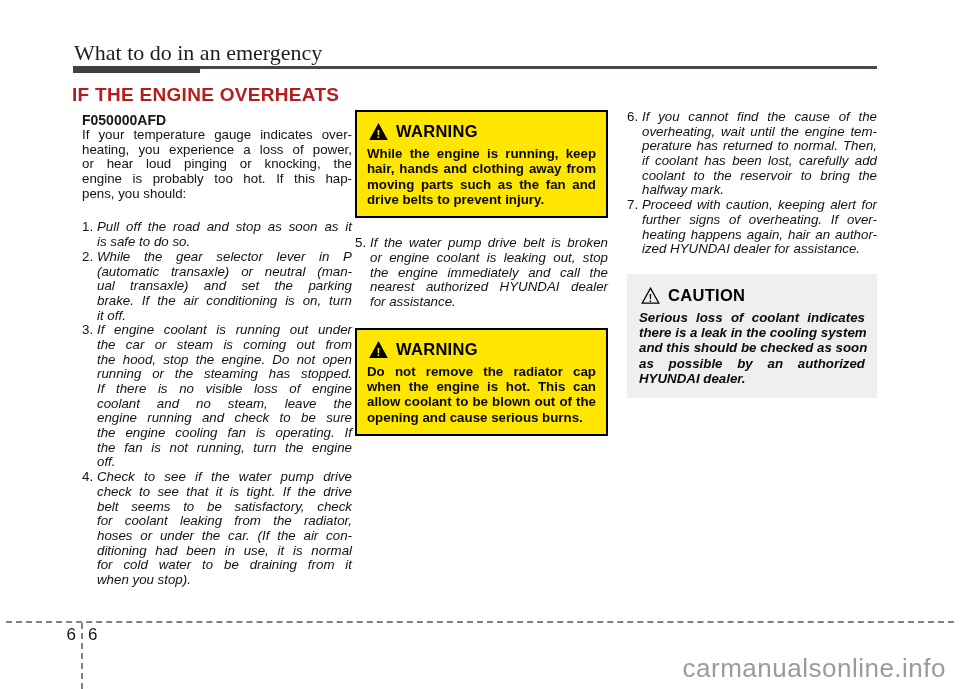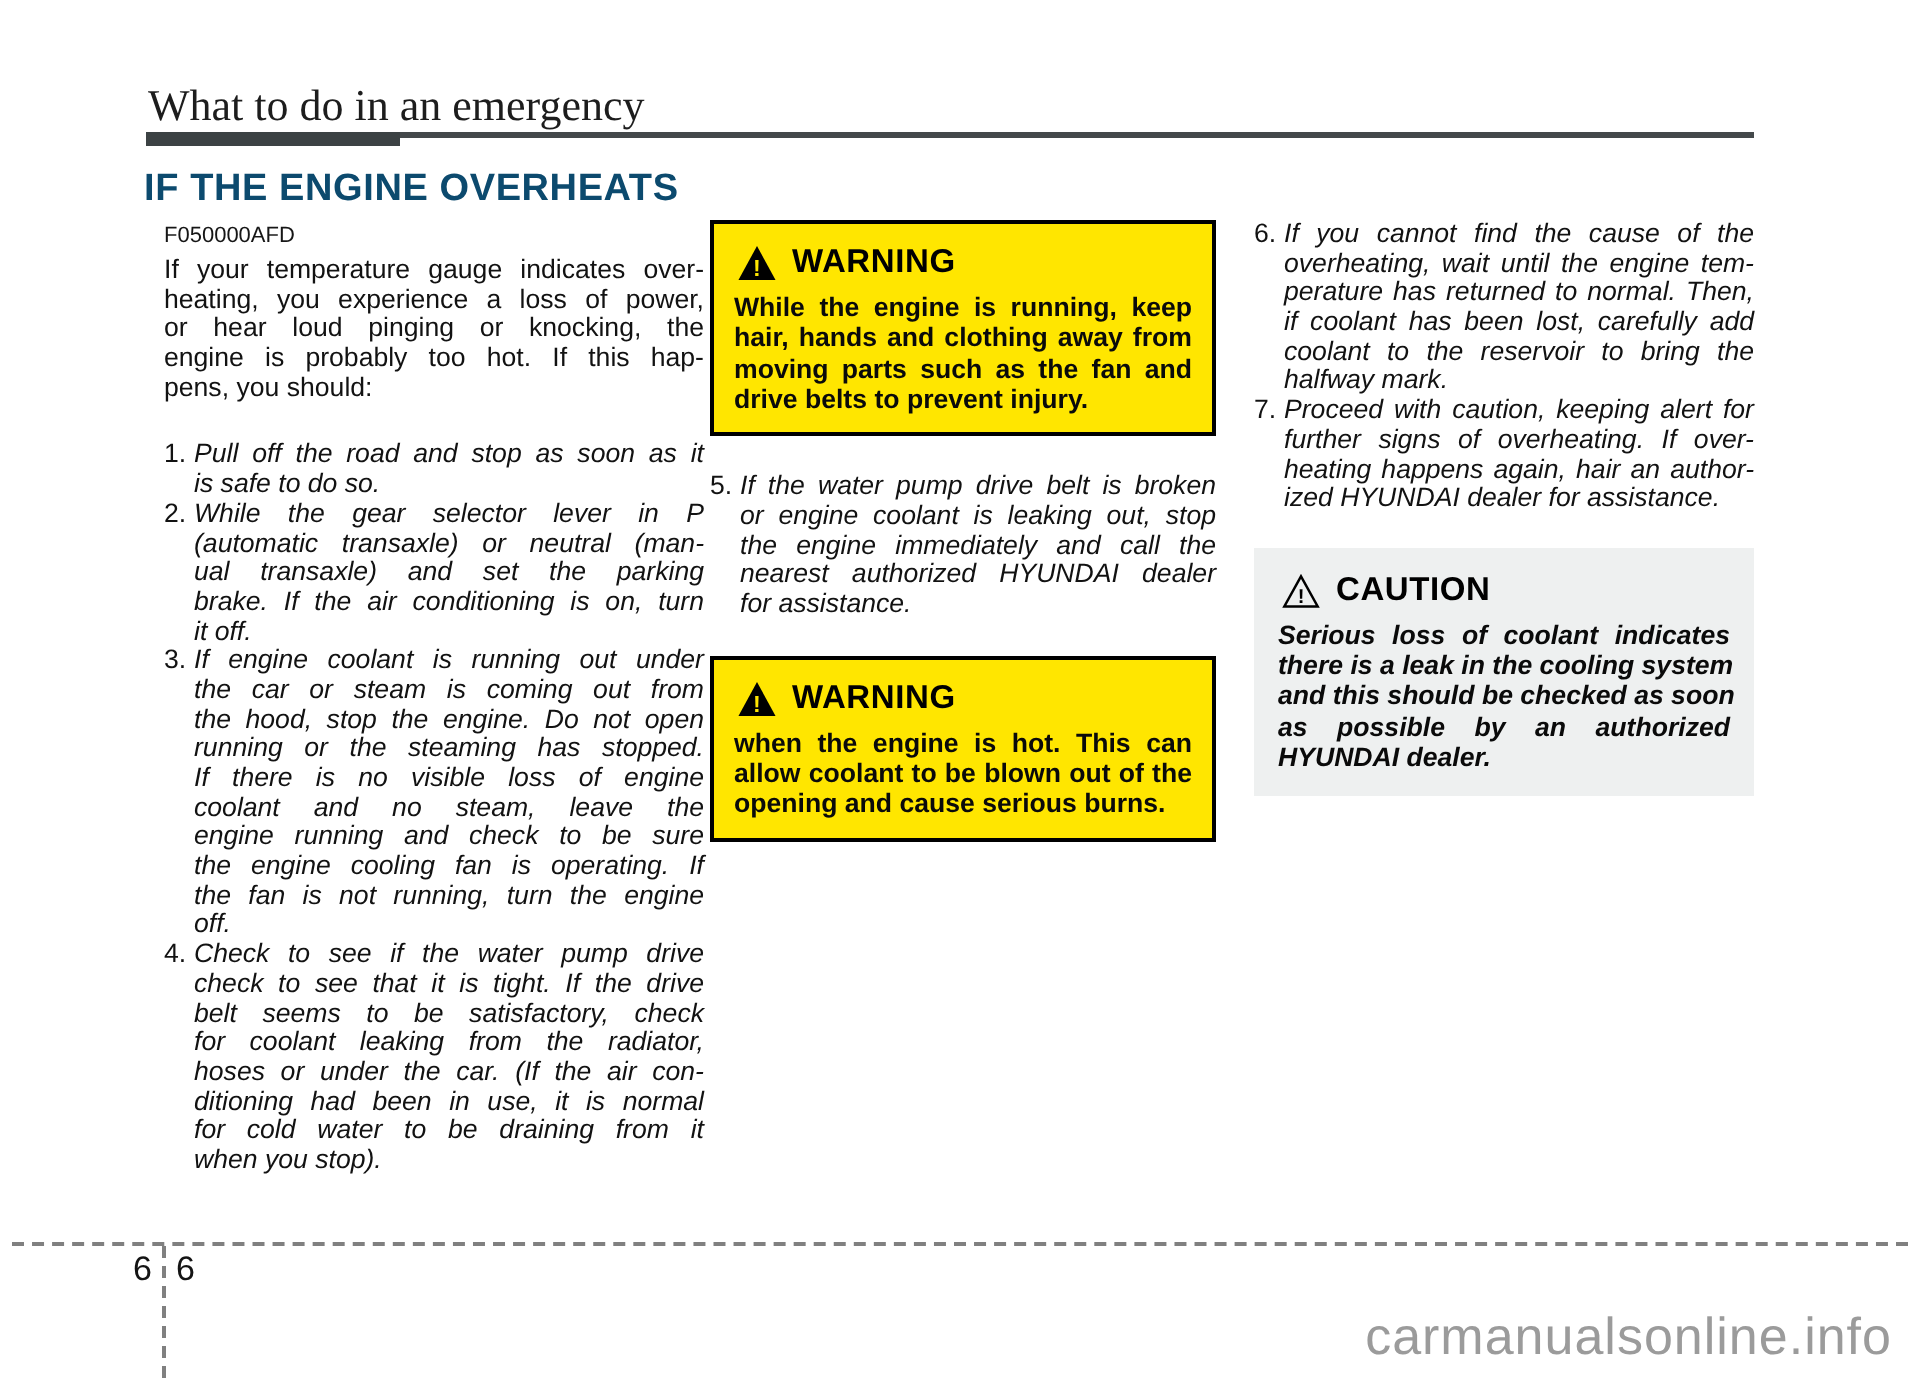--- a/index.html
+++ b/index.html
@@ -9,28 +9,28 @@
   }
   
   .header-title {
     position:absolute; left:74px; top:40px;
     font-family:"Liberation Serif", serif; font-size:22px; color:#1d1d1d;
   }
   .rule-thin  { position:absolute; left:73px; top:66px; width:804px; height:3px; background:#44494b; }
   .rule-thick { position:absolute; left:73px; top:66px; width:127px; height:7px; background:#3c4244; }
   .section-title {
     position:absolute; left:72px; top:84px; margin:0;
-    font-size:19px; font-weight:bold; letter-spacing:0.3px; color:#0c4a6e;
+    font-size:19px; font-weight:bold; letter-spacing:0.3px; color:#b91c1c;
   }
   
   .col  { position:absolute; font-size:13.3px; }
   .col1 { left:82px;  top:112px; width:270px; }
   .col2 { left:355px; top:110px; width:253px; }
   .col3 { left:627px; top:110px; width:250px; }
-  .code { font-size:11px; height:16px; color:#161616; }
+  .code { font-size:14px; height:16px; color:#161616;font-weight:bold; }
   .tline {
     height:14.7px; line-height:14.7px; white-space:nowrap;
     text-align:justify; text-align-last:justify; color:#121212;
   }
   .tline.last { text-align-last:left; }
   .list { margin-top:19px; }
   .list-item { display:flex; }
   .num { width:15px; flex-shrink:0; line-height:14.7px; color:#121212; }
   .lines { flex:1; min-width:0;font-style:italic; }
   
@@ -161,20 +161,21 @@
       <div class="title-row">
         <span class="icon-tri">
           <svg width="19" height="17" viewBox="0 0 24 22">
             <path d="M12 0 L24 22 L0 22 Z" fill="#000"></path>
             <text x="12" y="19.5" font-size="15" font-weight="bold" fill="#ffe600" text-anchor="middle" font-family="Liberation Sans, sans-serif">!</text>
           </svg>
         </span>
         <span class="box-title">WARNING</span>
       </div>
       <div>
+          <div class="tline">Do not remove the radiator cap</div>
           <div class="tline">when the engine is hot. This can</div>
           <div class="tline">allow coolant to be blown out of the</div>
           <div class="tline last">opening and cause serious burns.</div>
         </div>
     </div>
   </div>
 
   <div class="col col3">
     <div class="list-item">
       <span class="num">6.</span>

